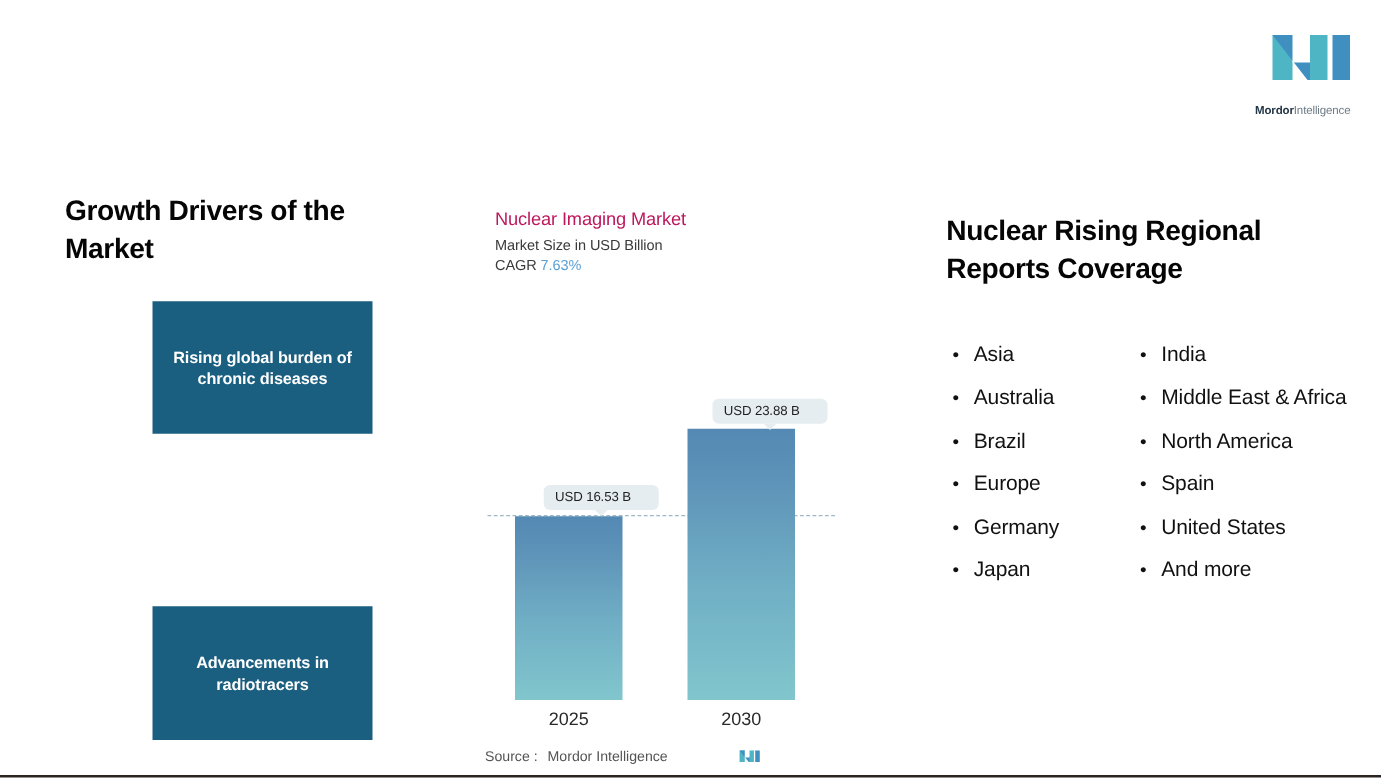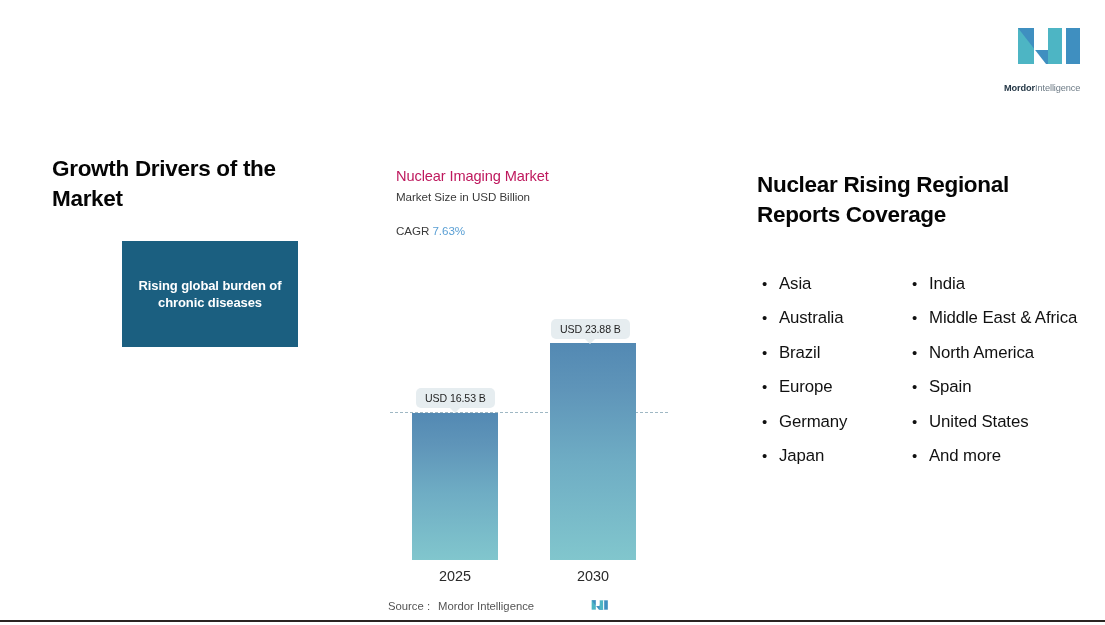--- a/index.html
+++ b/index.html
@@ -88,21 +88,21 @@
   #driver-2 { top: 485px; height: 107px; }
 
   
   .chart-wrap { position: absolute; left: 396px; top: 168px; width: 290px; height: 390px; }
   .chart-title {
     font-size: 14.6px; color: #be185d; letter-spacing: -0.1px;
     margin-bottom: 6px;
   }
   .chart-sub {
     font-size: 11.6px; color: #3a3a3a; letter-spacing: -0.05px;
-    margin-bottom: 21px;
+    margin-bottom: 3px;
   }
   .chart-cagr { font-size: 11.6px; color: #3a3a3a; letter-spacing: -0.05px; }
   .chart-cagr .pct { color: #5a9fd4; }
 
   .plot {
     position: absolute;
     left: -6px; top: 72px;
     width: 290px; height: 330px;
   }
   .dashline {
@@ -115,25 +115,26 @@
     position: absolute;
     background: linear-gradient(to bottom, #5389b3 0%, #5f95b9 22%, #6fadc4 55%, #81c6cd 100%);
   }
   #bar-2025 { left: 22px; top: 173px; width: 86px; height: 147px; }
   #bar-2030 { left: 160px; top: 103px; width: 86px; height: 217px; }
 
   .pill {
     position: absolute;
     background: #e6edf0;
     border-radius: 5px;
-    padding: 4px 9px 4px 9px;
+    padding: 4px 22px 4px 9px;
     font-size: 10.6px;
     color: #1f1f1f;
     white-space: nowrap;
     letter-spacing: -0.1px;
+    margin-left: 19px;
   }
   .pill::after {
     content: "";
     position: absolute;
     left: 50%; bottom: -5px;
     margin-left: -5px;
     width: 0; height: 0;
     border-left: 5px solid transparent;
     border-right: 5px solid transparent;
     border-top: 5px solid #e6edf0;
@@ -214,20 +215,21 @@
       </svg>
     </div>
     <div class="brand-text">
       <b>Mordor</b><i>Intelligence</i>
     </div>
   </div>
 
   <div class="sec-heading" id="growth-heading">Growth Drivers of the Market</div>
 
   <div class="driver-card" id="driver-0">Rising global burden of chronic diseases</div>
+  <div class="driver-card" id="driver-2">Advancements in radiotracers</div>
 
   <div class="chart-wrap">
     <div class="chart-title">Nuclear Imaging Market</div>
     <div class="chart-sub">Market Size in USD Billion</div>
     <div class="chart-cagr">
       <span>CAGR</span>
       <span class="pct">7.63%</span>
     </div>
 
     <div class="plot">

